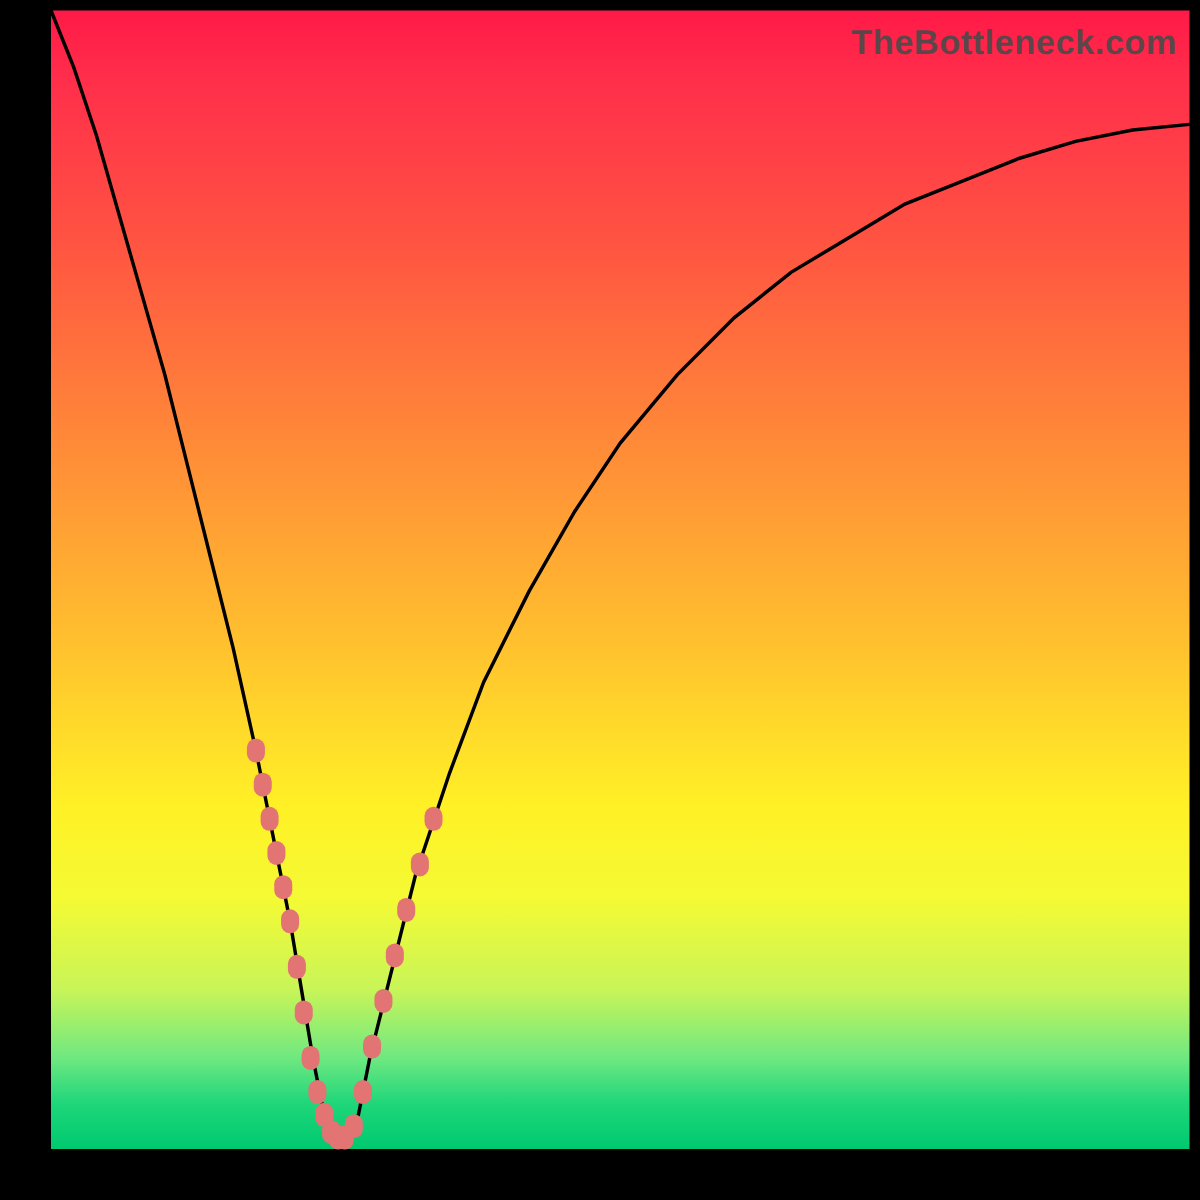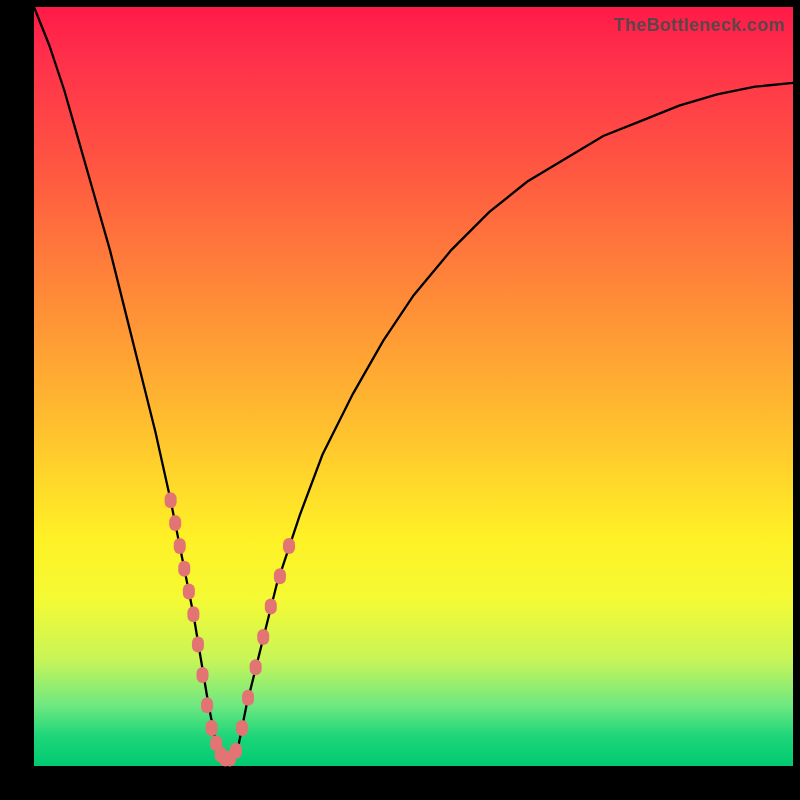--- a/index.html
+++ b/index.html
@@ -35,21 +35,21 @@
       #c8f558 86%,
       #6fe881 92%,
       #1fd67a 96%,
       #00c96f 100%);
   }
   .watermark {
     position: absolute;
     top: 8px;
     right: 8px;
     color: #4a4a4a;
-    font-size: 18px;
+    font-size: 23px;
     font-weight: 600;
     letter-spacing: 0.3px;
     opacity: 0.9;
     user-select: none;
   }
   svg.curve {
     position: absolute;
     left: 0;
     top: 0;
     width: 759px;

